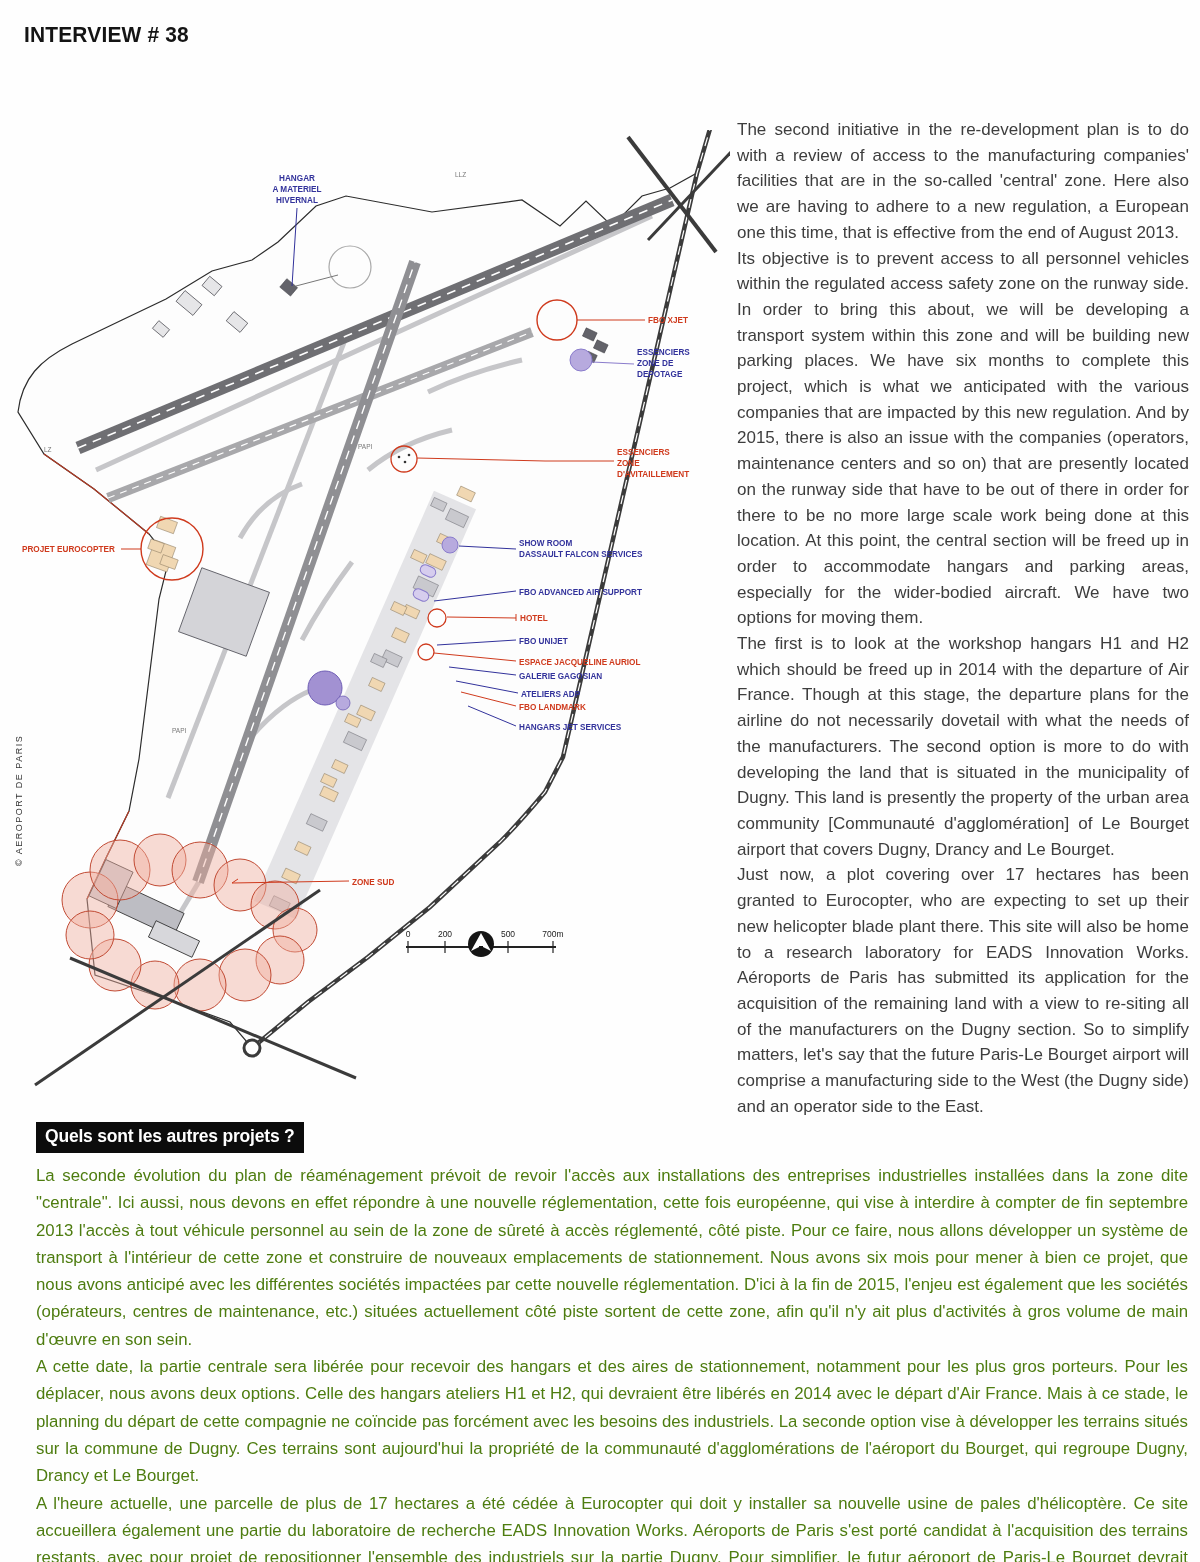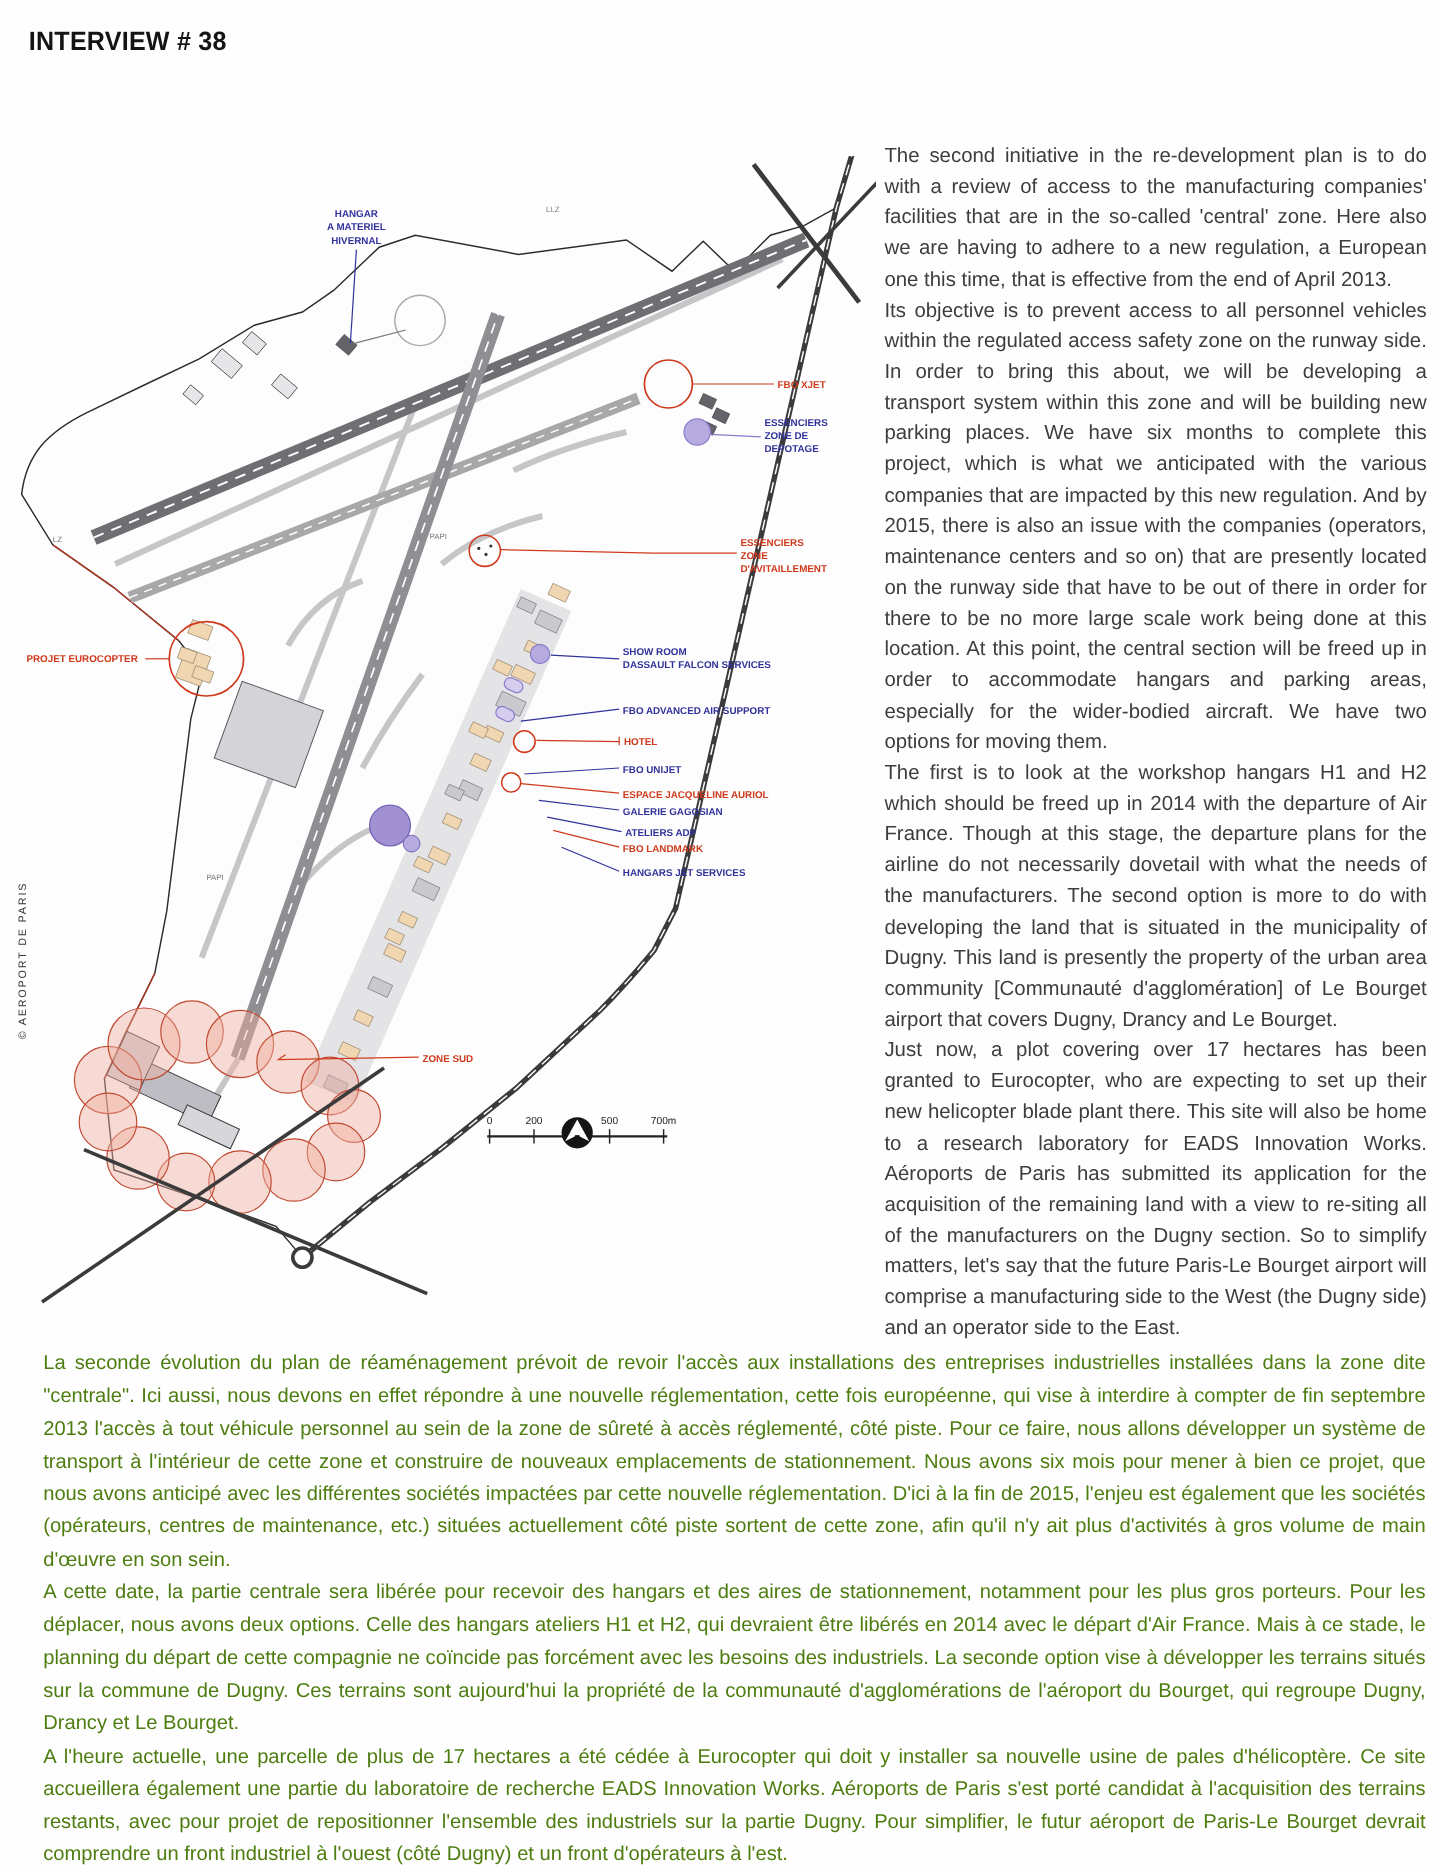--- a/index.html
+++ b/index.html
@@ -233,25 +233,26 @@
         <circle cx="481" cy="944" r="13" fill="#151515"></circle>
         <path d="M481,933 L491,951 L481,946 L471,951 Z" fill="#ffffff"></path>
         <rect x="479" y="946" width="4" height="9" fill="#151515"></rect>
       </g>
     </g>
 
     <text class="credit" transform="rotate(-90 22 866)" x="22" y="866">© AEROPORT DE PARIS</text>
   </svg>
 
   <div class="col-en">
-    <p>The second initiative in the re-development plan is to do with a review of access to the manufacturing companies' facilities that are in the so-called 'central' zone. Here also we are having to adhere to a new regulation, a European one this time, that is effective from the end of April 2013.</p>
+    <p>The second initiative in the re-development plan is to do with a review of access to the manufacturing companies' facilities that are in the so-called 'central' zone. Here also we are having to adhere to a new regulation, a European one this time, that is effective from the end of August 2013.</p>
     <p>Its objective is to prevent access to all personnel vehicles within the regulated access safety zone on the runway side. In order to bring this about, we will be developing a transport system within this zone and will be building new parking places.  We have six months to complete this project, which is what we anticipated with the various companies that are impacted by this new regulation.  And by 2015, there is also an issue with the companies (operators, maintenance centers and so on) that are presently located on the runway side that have to be out of there in order for there to be no more large scale work being done at this location.  At this point, the central section will be freed up in order to accommodate hangars and parking areas, especially for the wider-bodied aircraft. We have two options for moving them.</p>
     <p>The first is to look at the workshop hangars H1 and H2 which should be freed up in 2014 with the departure of Air France. Though at this stage, the departure plans for the airline do not necessarily dovetail with what the needs of the manufacturers. The second option is more to do with developing the land that is situated in the municipality of Dugny.  This land is presently the property of the urban area community [Communauté d'agglomération] of Le Bourget airport that covers Dugny, Drancy and Le Bourget.</p>
     <p>Just now, a plot covering over 17 hectares has been granted to Eurocopter, who are expecting to set up their new helicopter blade plant there. This site will also be home to a research laboratory for EADS Innovation Works. Aéroports de Paris has submitted its application for the acquisition of the remaining land with a view to re-siting all of the manufacturers on the Dugny section.  So to simplify matters, let's say that the future Paris-Le Bourget airport will comprise a manufacturing side to the West (the Dugny side) and an operator side to the East.</p>
   </div>
 
   <div class="fr">
+    <div class="head-box">Quels sont les autres projets ?</div>
     <p>La seconde évolution du plan de réaménagement prévoit de revoir l'accès aux installations des entreprises industrielles installées dans la zone dite "centrale". Ici aussi, nous devons en effet répondre à une nouvelle réglementation, cette fois européenne, qui vise à interdire à compter de fin septembre 2013 l'accès à tout véhicule personnel au sein de la zone de sûreté à accès réglementé, côté piste. Pour ce faire, nous allons développer un système de transport à l'intérieur de cette zone et construire de nouveaux emplacements de stationnement. Nous avons six mois pour mener à bien ce projet, que nous avons anticipé avec les différentes sociétés impactées par cette nouvelle réglementation. D'ici à la fin de 2015, l'enjeu est également que les sociétés (opérateurs, centres de maintenance, etc.) situées actuellement côté piste sortent de cette zone, afin qu'il n'y ait plus d'activités à  gros volume de main d'œuvre en son sein.</p>
     <p>A cette date, la partie centrale sera libérée pour recevoir des hangars et des aires de stationnement, notamment pour les plus gros porteurs. Pour les déplacer, nous avons deux options. Celle des hangars ateliers H1 et H2, qui devraient être libérés en 2014 avec le départ d'Air France. Mais à ce stade, le planning du départ de cette compagnie ne coïncide pas forcément avec les besoins des industriels. La seconde option vise à développer les terrains situés sur la commune de Dugny. Ces terrains sont aujourd'hui la propriété de la communauté d'agglomérations de l'aéroport du Bourget, qui regroupe Dugny, Drancy et Le Bourget.</p>
     <p>A l'heure actuelle, une parcelle de plus de 17 hectares a été cédée à Eurocopter qui doit y installer sa nouvelle usine de pales d'hélicoptère. Ce site accueillera également une partie du laboratoire de recherche EADS Innovation Works. Aéroports de Paris s'est porté candidat à l'acquisition des terrains restants, avec pour projet de repositionner l'ensemble des industriels sur la partie Dugny. Pour simplifier, le futur aéroport de Paris-Le Bourget devrait comprendre un front industriel à l'ouest (côté Dugny) et un front d'opérateurs à l'est.</p>
   </div>
 
 </div>
 
 </body></html>

